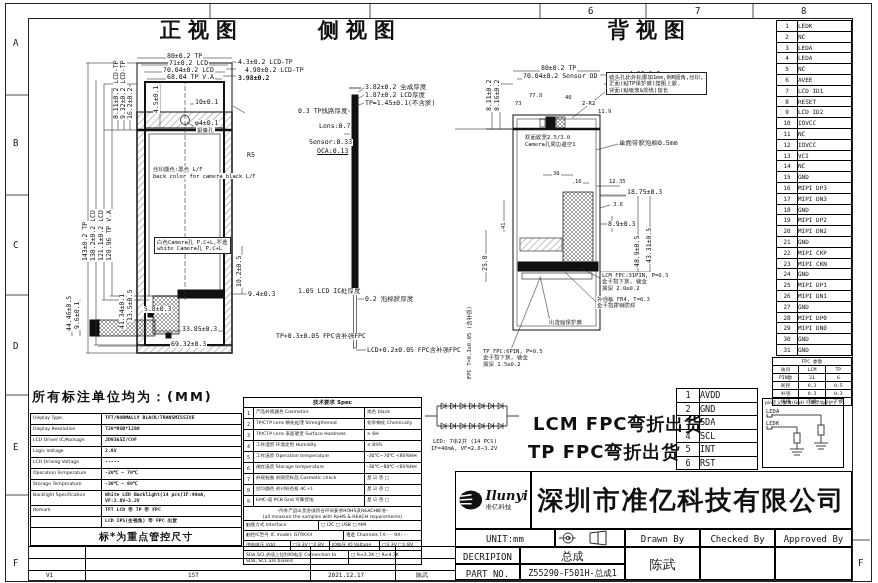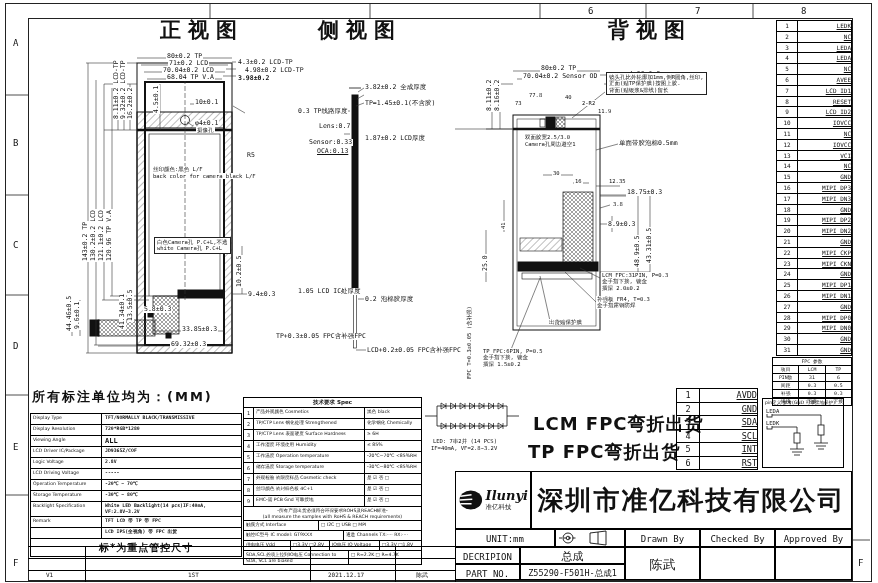--- a/index.html
+++ b/index.html
@@ -17,21 +17,21 @@
   .unitnote{position:absolute;left:32px;top:388px;font:bold 13px "DejaVu Sans",sans-serif;letter-spacing:2px;}
   
   .zonenum{position:absolute;font:9px "DejaVu Sans Mono",monospace;top:6px;}
   .zoneletter{position:absolute;font:9px "DejaVu Sans Mono",monospace;left:13px;}
   .zoneletter.right{left:858px;}
   
   .pintable{position:absolute;left:776px;top:20px;width:74px;border:1px solid #000;}
   .pr{display:flex;border-bottom:1px solid #000;height:9.8px;}
   .pr:last-child{border-bottom:none;}
   .pn{width:20px;border-right:1px solid #000;font:6px/9.8px "DejaVu Sans Mono",monospace;text-align:center;}
-  .pv{flex:1;font:6px/9.8px "DejaVu Sans Mono",monospace;text-align:right;text-decoration:underline;}
+  .pv{flex:1;font:6px/9.8px "DejaVu Sans Mono",monospace;text-align:left;}
   
   .fpctable{position:absolute;left:772px;top:357px;width:78px;border:1px solid #000;font:4.8px/7px "DejaVu Sans Mono",monospace;}
   .ft-title{border-bottom:1px solid #000;text-align:center;height:7px;}
   .ftr{display:flex;border-bottom:1px solid #000;height:7px;}
   .ftr:last-child{border-bottom:none;}
   .ftr span{flex:1;text-align:center;border-right:1px solid #000;overflow:hidden;}
   .ftr span:last-child{border-right:none;}
   
   .spec{position:absolute;left:30px;top:413px;width:210px;border:1px solid #000;background:#fff;}
   .spec-row{display:flex;border-bottom:1px solid #000;min-height:10px;}
@@ -286,21 +286,21 @@
       <div class="lbl" style="left: 127px; top: 322px; transform: rotate(-90deg);"><span>13.5±0.5</span><span class="l2"></span><span class="l2"></span></div>
       <div class="lbl" style="left: 143px; top: 306px;"><span>5.8±0.3</span><span class="l2"></span><span class="l2"></span></div>
       <div class="lbl" style="left: 236px; top: 288px; transform: rotate(-90deg);"><span>10.2±0.5</span><span class="l2"></span><span class="l2"></span></div>
       <div class="lbl" style="left: 247px; top: 291px;"><span>9.4±0.3</span><span class="l2"></span><span class="l2"></span></div>
       <div class="lbl" style="left: 181px; top: 326px;"><span>33.85±0.3</span><span class="l2"></span><span class="l2"></span></div>
       <div class="lbl" style="left: 170px; top: 341px;"><span>69.32±0.3</span><span class="l2"></span><span class="l2"></span></div>
     </div>
   <div>
 
   <div class="lbl" style="left: 364px; top: 84px;"><span>3.82±0.2 全成厚度</span><span class="l2"></span><span class="l2"></span></div>
-      <div class="lbl" style="left: 364px; top: 92px; margin-top: 43px;"><span>1.87±0.2 LCD厚度</span><span class="l2"></span><span class="l2"></span></div>
+      <div class="lbl" style="left: 364px; top: 92px;"><span>1.87±0.2 LCD厚度</span><span class="l2"></span><span class="l2"></span></div>
       <div class="lbl" style="left: 364px; top: 100px;"><span>TP=1.45±0.1(不含胶)</span><span class="l2"></span><span class="l2"></span></div>
       <div class="lbl" style="left: 297px; top: 108px;"><span>0.3 TP线路厚度</span><span class="l2"></span><span class="l2"></span></div>
       <div class="lbl" style="left: 318px; top: 123px;"><span>Lens:0.7</span><span class="l2"></span><span class="l2"></span></div>
       <div class="lbl" style="left: 316px; top: 148px; text-decoration: underline;"><span>OCA:0.13</span><span class="l2"></span><span class="l2"></span></div>
       <div class="lbl" style="left: 308px; top: 139px;"><span>Sensor:0.33</span><span class="l2"></span><span class="l2"></span></div>
       <div class="lbl" style="left: 297px; top: 288px;"><span>1.05 LCD IC处厚度</span><span class="l2"></span><span class="l2"></span></div>
       <div class="lbl" style="left: 364px; top: 296px;"><span>0.2 泡棉胶厚度</span><span class="l2"></span><span class="l2"></span></div>
       <div class="lbl" style="left: 275px; top: 333px;"><span>TP+0.3±0.05 FPC含补强FPC</span><span class="l2"></span><span class="l2"></span></div>
       <div class="lbl" style="left: 366px; top: 347px;"><span>LCD+0.2±0.05 FPC含补强FPC</span><span class="l2"></span><span class="l2"></span></div>
     </div>
@@ -537,24 +537,20 @@
         <div class="spec-row">
           <div class="sl">Display Type</div>
           <div class="sv"><span>TFT/NORMALLY BLACK/TRANSMISSIVE</span><span class="l2"></span></div>
         </div>
 
         <div class="spec-row">
           <div class="sl">Display Resolution</div>
           <div class="sv"><span>720*RGB*1280</span><span class="l2"></span></div>
         </div>
 
-        <div class="spec-row">
-          <div class="sl">Viewing Angle</div>
-          <div class="sv big"><span>ALL</span><span class="l2"></span></div>
-        </div>
 
         <div class="spec-row">
           <div class="sl">LCD Driver IC/Package</div>
           <div class="sv"><span>JD9365Z/COF</span><span class="l2"></span></div>
         </div>
 
         <div class="spec-row">
           <div class="sl">Logic Voltage</div>
           <div class="sv"><span>2.8V</span><span class="l2"></span></div>
         </div>

